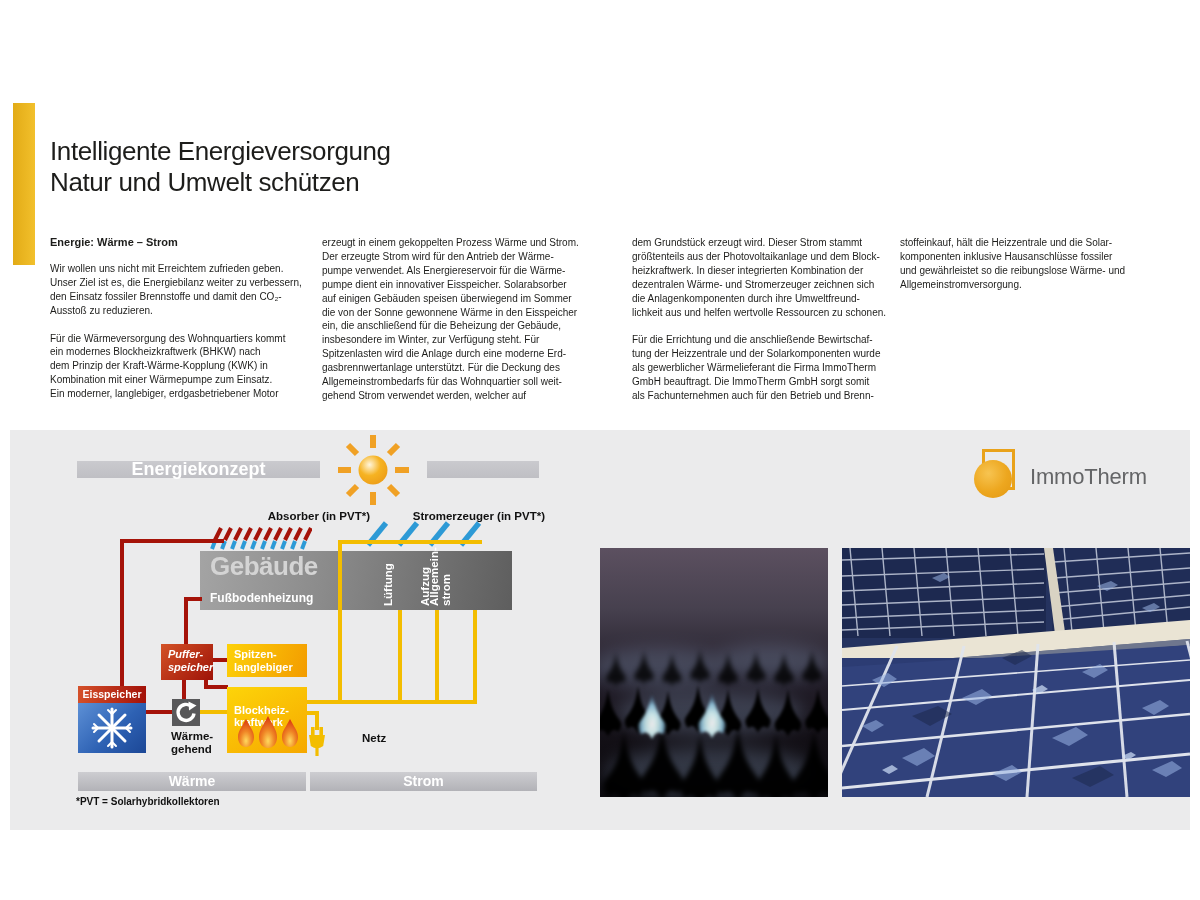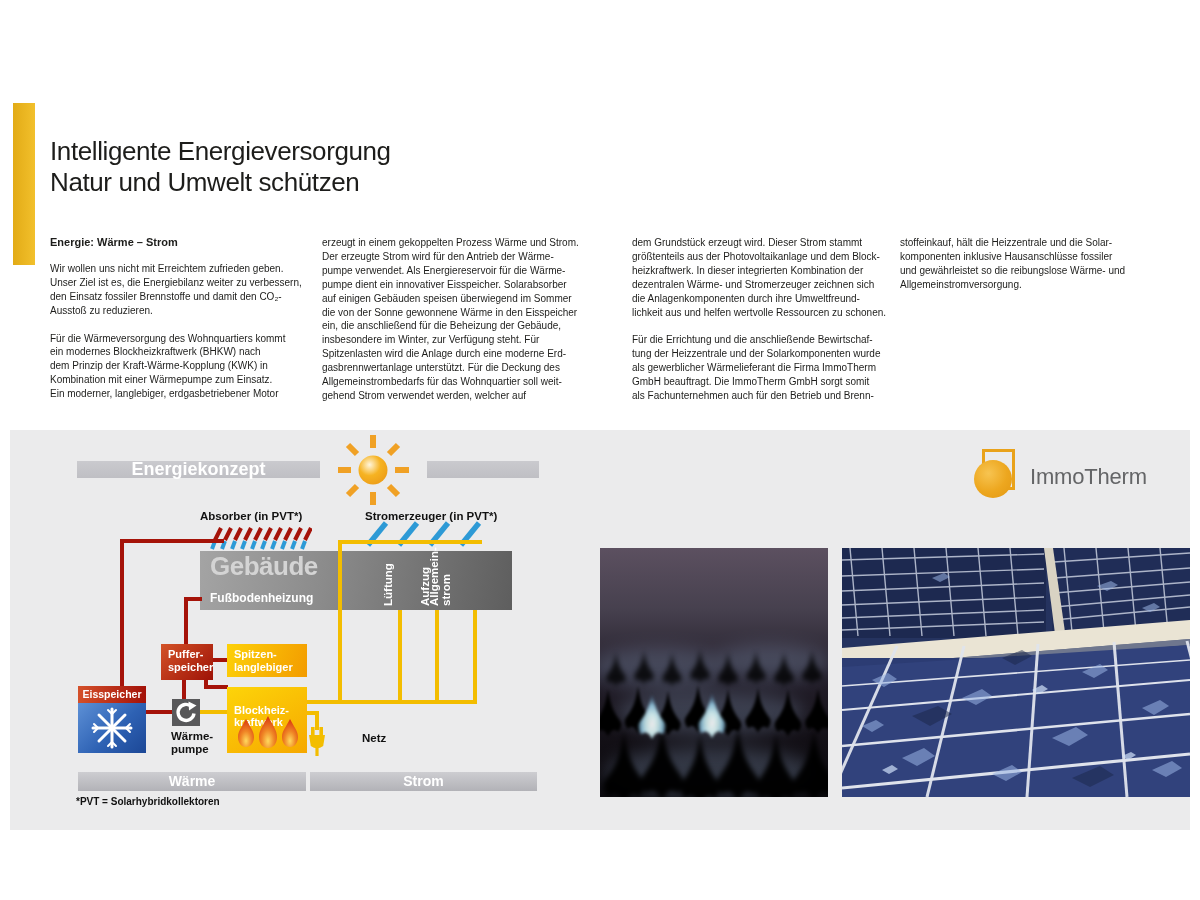--- a/index.html
+++ b/index.html
@@ -16,40 +16,40 @@
   .kicker{left:50px;top:236px;font-size:11px;font-weight:bold;}
   .col{font-size:10px;line-height:13.9px;white-space:pre;letter-spacing:0;}
   .col1{left:50px;top:262px;} .col2{left:322px;top:236px;}
   .col3{left:632px;top:236px;} .col4{left:900px;top:236px;}
   
   .panel{left:10px;top:430px;width:1180px;height:400px;background:var(--c-panel,#ebebec);}
   .gbar{background:linear-gradient(#cacace,#bfbfc4);color:#fff;font-weight:bold;
     font-size:18px;text-align:center;line-height:17px;height:17px;}
   .bar-l{left:67px;top:31px;width:243px;}
   .bar-r{left:417px;top:31px;width:112px;}
-  .small-label{font-size:11.5px;font-weight:bold;text-align:left;color:#111;}
+  .small-label{font-size:11.5px;font-weight:bold;text-align:right;color:#111;}
   .absorber-label{left:190px;top:80px;width:170px;}
   .pv-label{left:355px;top:80px;width:180px;}
   
   .building{left:190px;top:121px;width:312px;height:59px;z-index:1;
     background:linear-gradient(100deg,#a4a4a4 0%,#8b8b8b 40%,#5e5e5e 100%);}
   .building-title{position:absolute;left:10px;top:0px;font-size:26px;font-weight:bold;
     color:#d4d4d4;letter-spacing:-0.5px;}
   .floorheat{position:absolute;left:10px;bottom:5px;font-size:12px;font-weight:bold;color:#fff;}
   .vlabel{position:absolute;bottom:4px;transform-origin:left bottom;transform:rotate(-90deg);
     color:#fff;font-weight:bold;font-size:11.5px;line-height:12px;white-space:pre-line;}
   .v-lueftung{left:194px;height:12px;}
   .v-aufzug{left:231px;height:12px;}
   .v-allg{left:252px;height:24px;}
   .lines-svg{left:0;top:0;width:1180px;height:400px;z-index:2;}
   
   .dbox{z-index:3;color:#fff;font-weight:bold;font-size:11px;line-height:12.5px;
     white-space:pre-line;padding:4px 0 0 7px;box-sizing:border-box;}
   .puffer{left:151px;top:214px;width:52px;height:36px;
-    background:linear-gradient(135deg,#d35227,#9e1207);}
+    background:linear-gradient(135deg,#d35227,#9e1207);font-style:italic;}
   .spitzen{left:217px;top:214px;width:80px;height:33px;
     background:linear-gradient(110deg,#fdd108,#f39b00);}
   .bhkw{left:217px;top:257px;width:80px;height:66px;
     background:linear-gradient(150deg,#fdd409,#f6a800);}
   .eis-label{left:68px;top:256px;width:68px;height:17px;z-index:3;
     background:linear-gradient(to right,#d4502a,#a31108);color:#fff;font-weight:bold;
     font-size:10.5px;text-align:center;line-height:17px;}
   .eis-box{left:68px;top:273px;width:68px;height:50px;z-index:3;
     background:linear-gradient(135deg,#5d90d6 0%,#2e62b4 55%,#1c4796 100%);
     display:flex;align-items:center;justify-content:center;}
@@ -263,21 +263,21 @@
     </svg>
   </div>
 
   <div class="abs wp-box">
     <svg width="24" height="24" viewBox="0 0 24 24">
       <path d="M17.5 5.5 A8 8 0 1 0 20 12.5" fill="none" stroke="#fff" stroke-width="3.4"></path>
       <polygon points="14.5,0.5 22.5,4.5 15,9.5" fill="#fff"></polygon>
     </svg>
   </div>
   <div class="abs blk-label wp-label">Wärme-
-pumpe</div>
+gehend</div>
 
   <svg class="abs" style="left:297px;top:297px;" width="20" height="30" viewBox="0 0 20 30">
     <g fill="#f3bd00">
       <rect x="4" y="0" width="3.6" height="9"></rect>
         <rect x="12.4" y="0" width="3.6" height="9"></rect>
       <path d="M2 8 H18 L16.2 19 Q10 23.5 3.8 19 Z"></path>
       <rect x="8.4" y="20" width="3.2" height="9"></rect>
     </g>
   </svg>
   <div class="abs blk-label netz-label">Netz</div>

